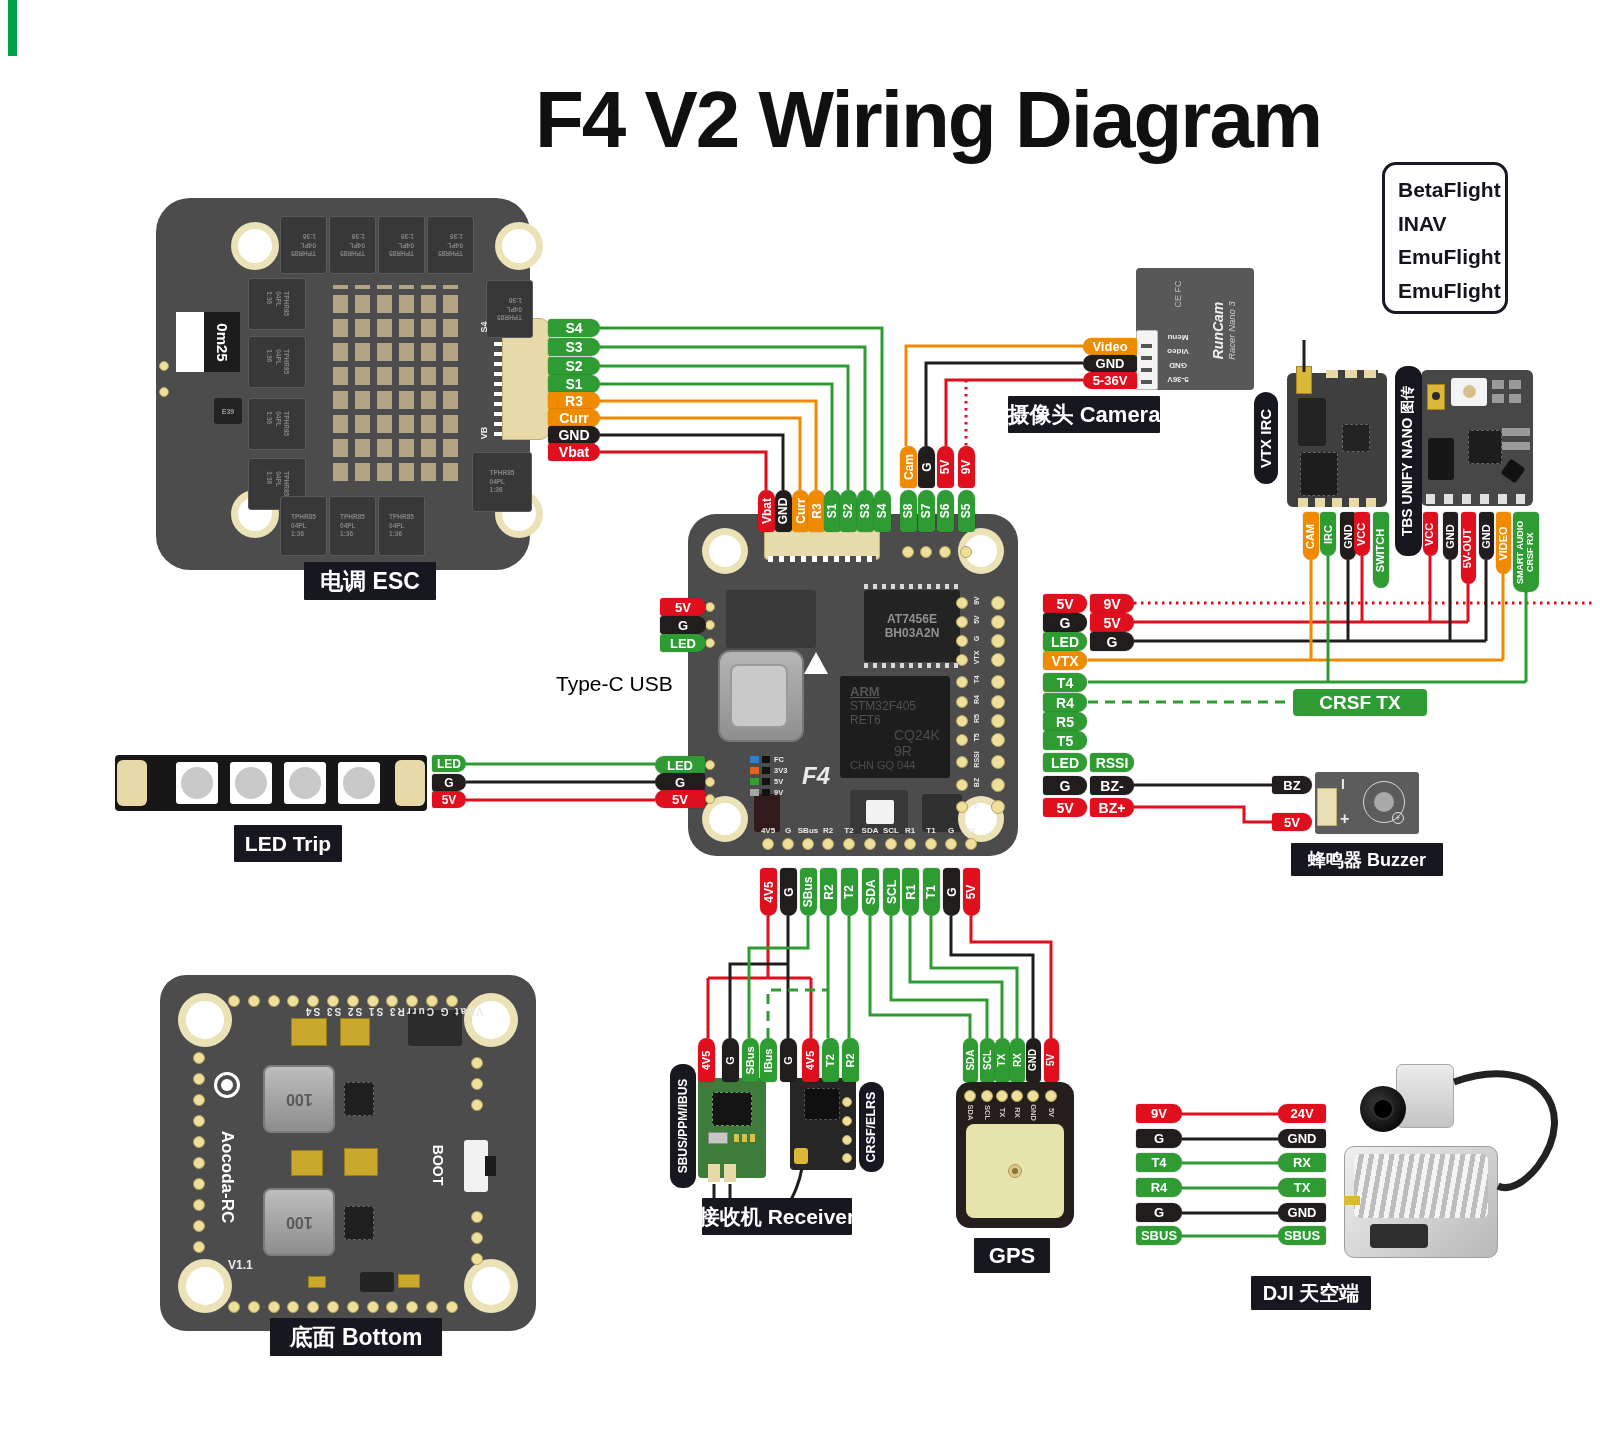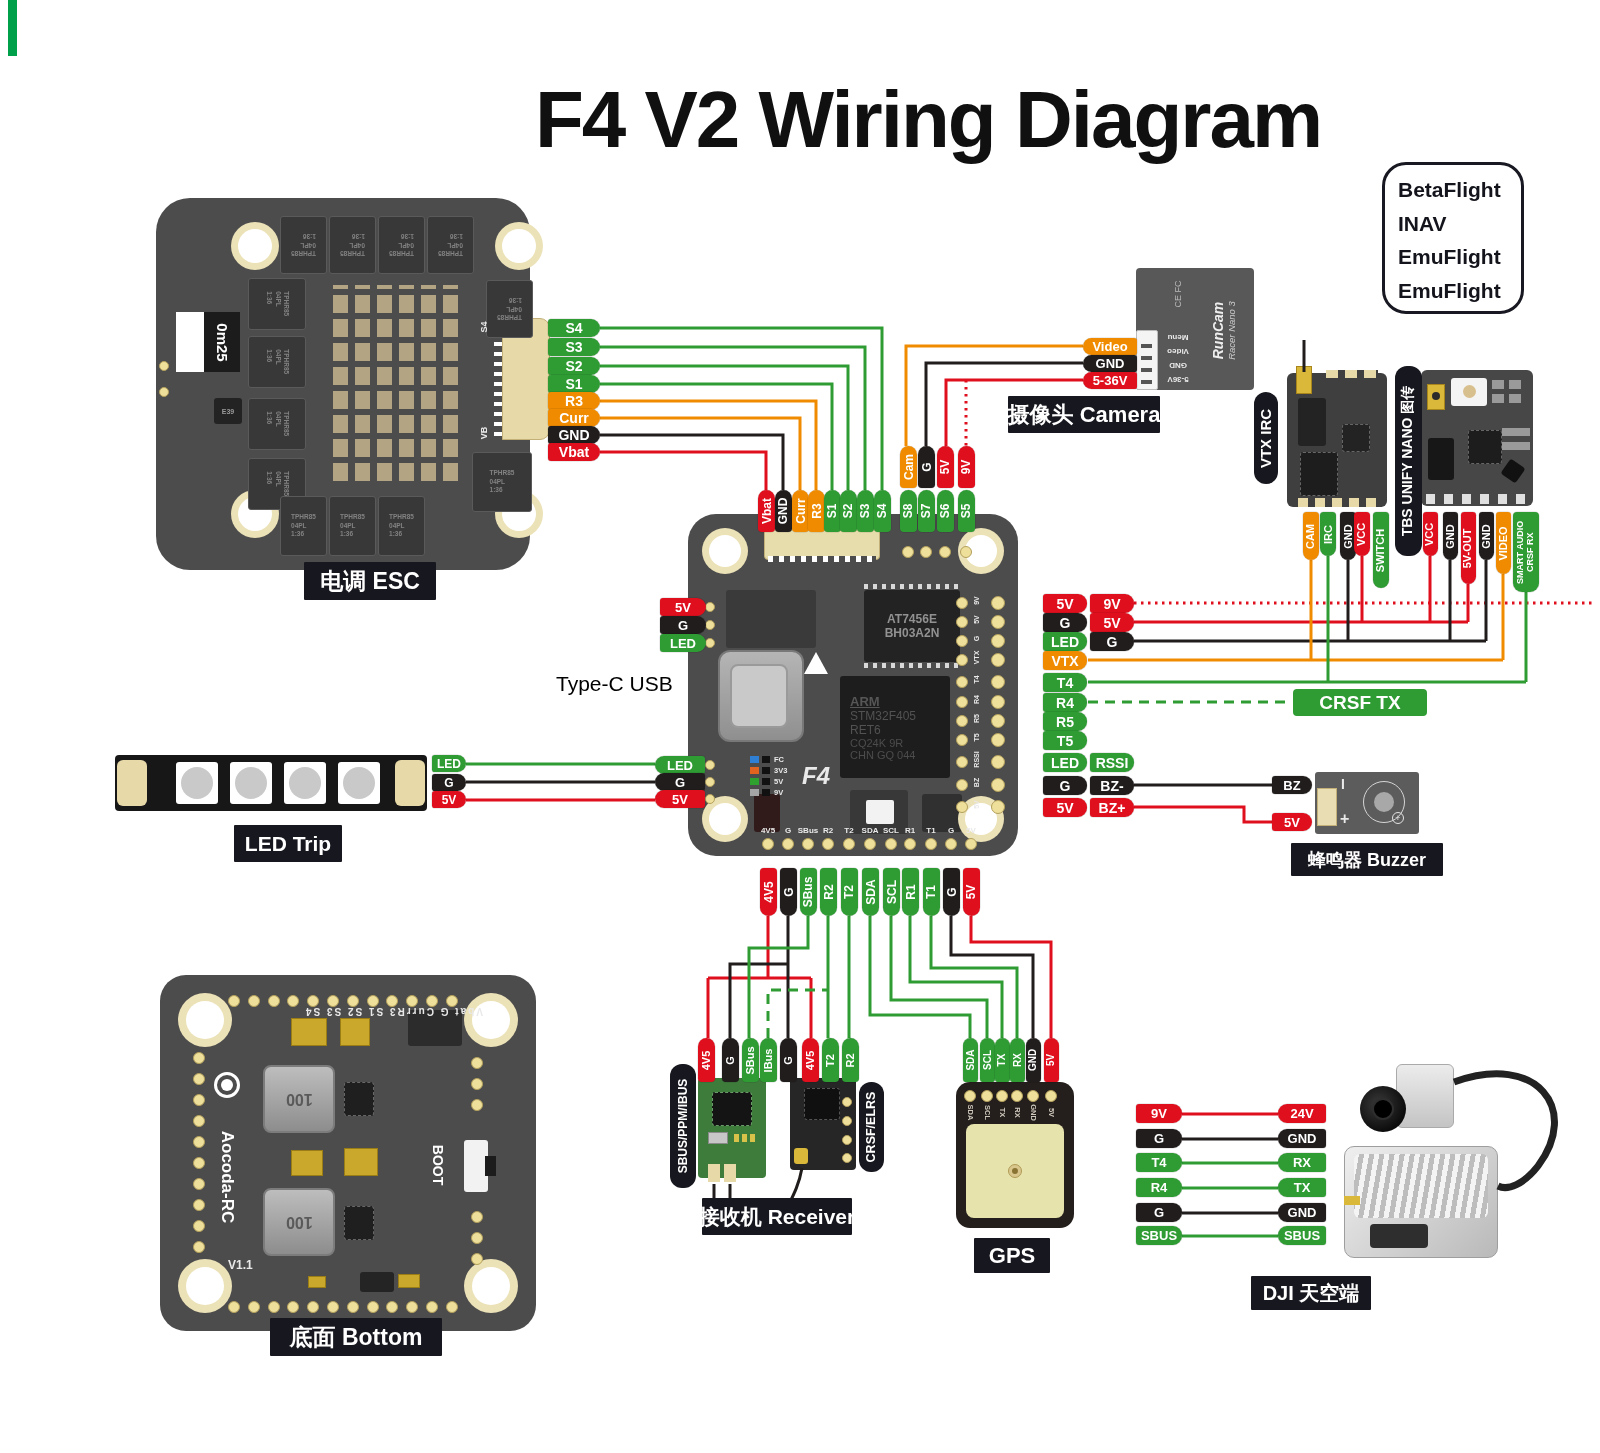--- a/index.html
+++ b/index.html
@@ -1,21 +1,21 @@
 <!DOCTYPE html>
 <html><head>
 <meta charset="utf-8">
 <style>
   html,body{margin:0;padding:0;}
   body{width:1600px;height:1453px;position:relative;background:#fff;font-family:"Liberation Sans",sans-serif;overflow:hidden;}
   #stage{position:absolute;left:8px;top:0;width:1600px;height:1453px;}
   .abs{position:absolute;}
   #title{position:absolute;left:460px;top:74px;width:920px;text-align:center;font-size:80px;font-weight:700;color:#101010;letter-spacing:-2px;white-space:nowrap;}
   #corner-mark{position:absolute;left:0;top:0;width:9px;height:56px;background:#00a04a;}
-  #fwbox{position:absolute;left:1374px;top:162px;width:142px;height:152px;border:3px solid #181822;border-radius:24px;box-sizing:border-box;padding:8px 0 0 13px;background:#fff;z-index:6;}
+  #fwbox{position:absolute;left:1374px;top:162px;width:126px;height:152px;border:3px solid #181822;border-radius:14px;box-sizing:border-box;padding:8px 0 0 13px;background:#fff;z-index:6;}
   .fwitem{font-size:21px;font-weight:bold;color:#14141c;line-height:1.6;}
   .badge{position:absolute;background:#17171f;color:#fff;font-weight:bold;border-radius:1px;display:flex;align-items:center;justify-content:center;white-space:nowrap;z-index:6;}
   .vbadge{position:absolute;background:#17171f;color:#fff;font-weight:bold;border-radius:12px;display:flex;align-items:center;justify-content:center;z-index:6;}
   .vbadge>span{transform:rotate(-90deg);white-space:nowrap;}
   .pill{position:absolute;color:#fff;font-weight:bold;display:flex;align-items:center;justify-content:center;line-height:1;z-index:5;box-shadow:0 0 0 0.5px rgba(0,0,0,0.15);}
   .pill>span{white-space:nowrap;}
   .pill.v>span{transform:rotate(-90deg);}
   .hr{border-radius:3px 9px 9px 3px;}
   .hl{border-radius:9px 3px 3px 9px;}
   .vt{border-radius:9px 9px 4px 4px;}
@@ -73,21 +73,21 @@
   </div>
   <div class="abs" style="left:856px;top:584px;width:96px;height:5px;background:repeating-linear-gradient(90deg,#d9d9d9 0 4px,#4c4c4c 4px 9px);z-index:2;"></div>
   <div class="abs" style="left:856px;top:663px;width:96px;height:5px;background:repeating-linear-gradient(90deg,#d9d9d9 0 4px,#4c4c4c 4px 9px);z-index:2;"></div>
   <div class="abs" style="left:710px;top:650px;width:86px;height:92px;background:linear-gradient(#b5b5b5,#8f8f8f);border-radius:12px;border:2px solid #787878;box-sizing:border-box;z-index:2;"></div>
   <div class="abs" style="left:722px;top:664px;width:58px;height:64px;background:#c9c9c9;border-radius:8px;border:2px solid #9a9a9a;box-sizing:border-box;z-index:2;"></div>
   <div class="abs" style="left:796px;top:652px;width:0;height:0;border-left:12px solid transparent;border-right:12px solid transparent;border-bottom:22px solid #fff;z-index:3;"></div>
   <div class="chip" style="left:832px;top:676px;width:110px;height:102px;background:#1d1d1d;display:flex;flex-direction:column;justify-content:center;padding-left:10px;box-sizing:border-box;">
     <div style="color:#565656;font-size:13px;font-weight:bold;text-decoration:underline;">ARM</div>
     <div style="color:#525252;font-size:12px;">STM32F405</div>
     <div style="color:#525252;font-size:12px;">RET6</div>
-    <div style="color:#4c4c4c;font-size:11px;">CQ24K  9R</div>
+    <div style="color:#4c4c4c;font-size:14px;margin-left:44px;">CQ24K  9R</div>
     <div style="color:#4c4c4c;font-size:11px;">CHN GQ 044</div>
   </div>
   <div class="silk" style="left:794px;top:762px;font-size:24px;font-style:italic;">F4</div>
   <div class="chip" style="left:842px;top:790px;width:58px;height:44px;background:#383838;"></div>
   <div class="abs" style="left:858px;top:800px;width:28px;height:24px;background:#f2f2f2;border-radius:2px;z-index:2;"></div>
   <div class="chip" style="left:914px;top:794px;width:40px;height:38px;background:#303030;"></div>
   <div class="chip" style="left:746px;top:794px;width:26px;height:38px;background:#301a1a;"></div>
   <div class="abs" style="left:548px;top:672px;font-size:21px;color:#000;z-index:6;">Type-C USB</div>
 
   <div class="board" style="left:1128px;top:268px;width:118px;height:122px;background:#585858;border-radius:4px;"></div>

